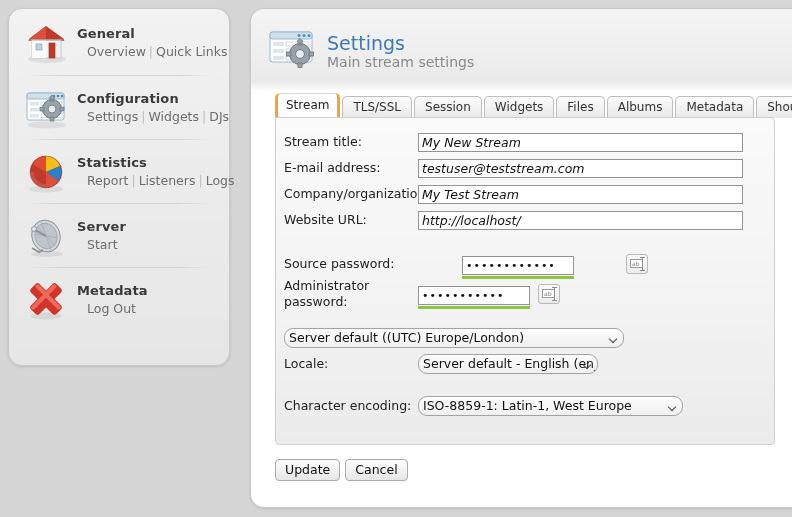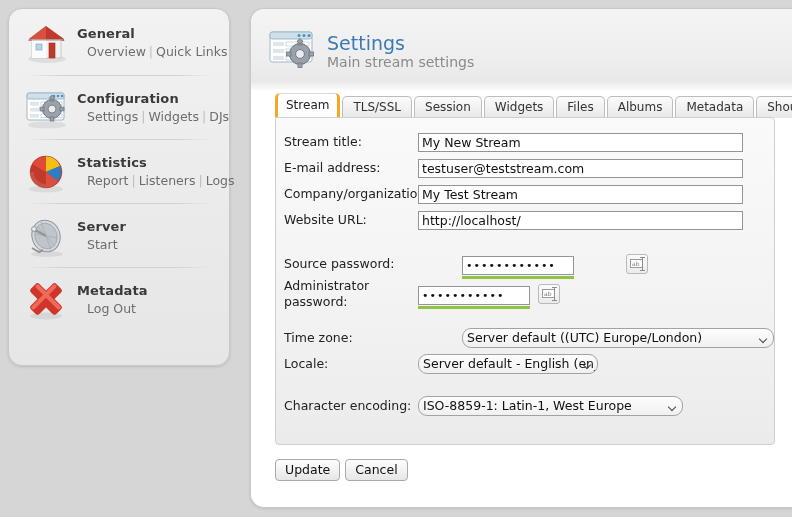--- a/index.html
+++ b/index.html
@@ -184,21 +184,21 @@
     height: 19px;
     border: 1px solid #949494;
     background: #ffffff;
     font-family: "DejaVu Sans", "Liberation Sans", sans-serif;
     font-size: 12.5px;
     color: #111;
     padding: 0 3px;
     box-sizing: border-box;
     outline: none;
   }
-  .w-text { width: 325px; }
+  .w-text { width: 325px; font-style: italic; }
 
   .pw-wrap { position: relative; display: inline-block; }
   .pw-input {
     width: 112px;
     letter-spacing: 1px;
     font-size: 11px;
   }
   .pw-meter {
     position: absolute;
     left: 0; bottom: -4px;
@@ -511,21 +511,20 @@
         <input class="f-input pw-input" type="text" value="•••••••••••" style="">
         <div class="pw-meter"></div>
       </div>
       <div class="pw-btn">
         <div class="glyph">ab</div>
         <div class="caret"></div>
       </div>
     </div>
 
     <div class="f-row gap-top">
-      <div class="f-label">Time zone:</div>
       <div class="f-select w-tz">
         <span>Server default ((UTC) Europe/London)</span>
         <span class="chev"></span>
       </div>
     </div>
 
     <div class="f-row" style="margin-top:5px">
       <div class="f-label">Locale:</div>
       <div class="f-select w-loc">
         <span>Server default - English (en_US)</span>

